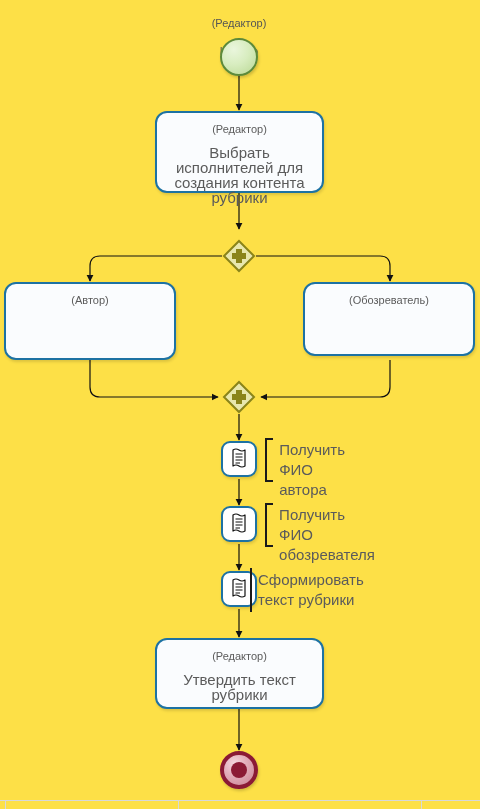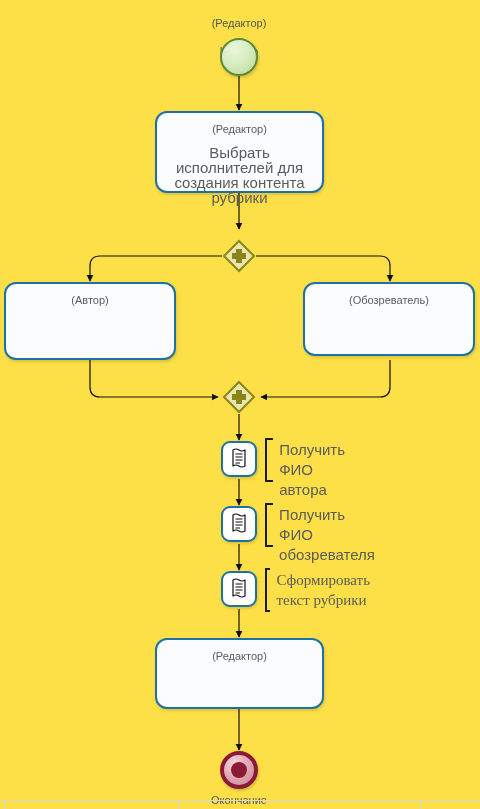--- a/index.html
+++ b/index.html
@@ -257,34 +257,34 @@
 
   <div class="node script-task" style="left:221px; top:571px;">
     <svg width="20" height="22" viewBox="0 0 20 22" xmlns="http://www.w3.org/2000/svg">
       <path d="M4,2 Q7,0 10,2 Q13,4 16,2 L16,18 Q13,20 10,18 Q7,16 4,18 Z" fill="#ffffff" stroke="#111111" stroke-width="1.2" stroke-linejoin="round"></path>
       <line x1="6.5" y1="6" x2="13.5" y2="6" stroke="#111111" stroke-width="1"></line>
       <line x1="6.5" y1="9" x2="13.5" y2="9" stroke="#111111" stroke-width="1"></line>
       <line x1="6.5" y1="12" x2="13.5" y2="12" stroke="#111111" stroke-width="1"></line>
       <line x1="6.5" y1="15" x2="11" y2="15" stroke="#111111" stroke-width="1"></line>
     </svg>
   </div>
-  <div class="annotation" style="left:265px; top:568px; width:105px; height:44px;font-family:Liberation Serif, serif;">
+  <div class="annotation" style="left:250px; top:568px; width:105px; height:44px;">
     <div class="bracket"></div>
     <div class="anno-text">Сформировать
 текст рубрики</div>
   </div>
 
   <div class="node task" style="left:155px; top:638px; width:169px; height:71px;">
     <div class="role">(Редактор)</div>
+    <div class="title">Утвердить текст рубрики</div>
   </div>
 
   <div class="node end-event" style="left:220px; top:751px;">
     <div class="inner-dot"></div>
   </div>
-  <div class="event-label" style="left:179px; top:793px; width:120px;">Окончание</div>
 
   <div class="bottom-grid">
     <span style="left:5px;"></span>
     <span style="left:178px;"></span>
     <span style="left:421px;"></span>
 
   </div>
 
 </div>
 

